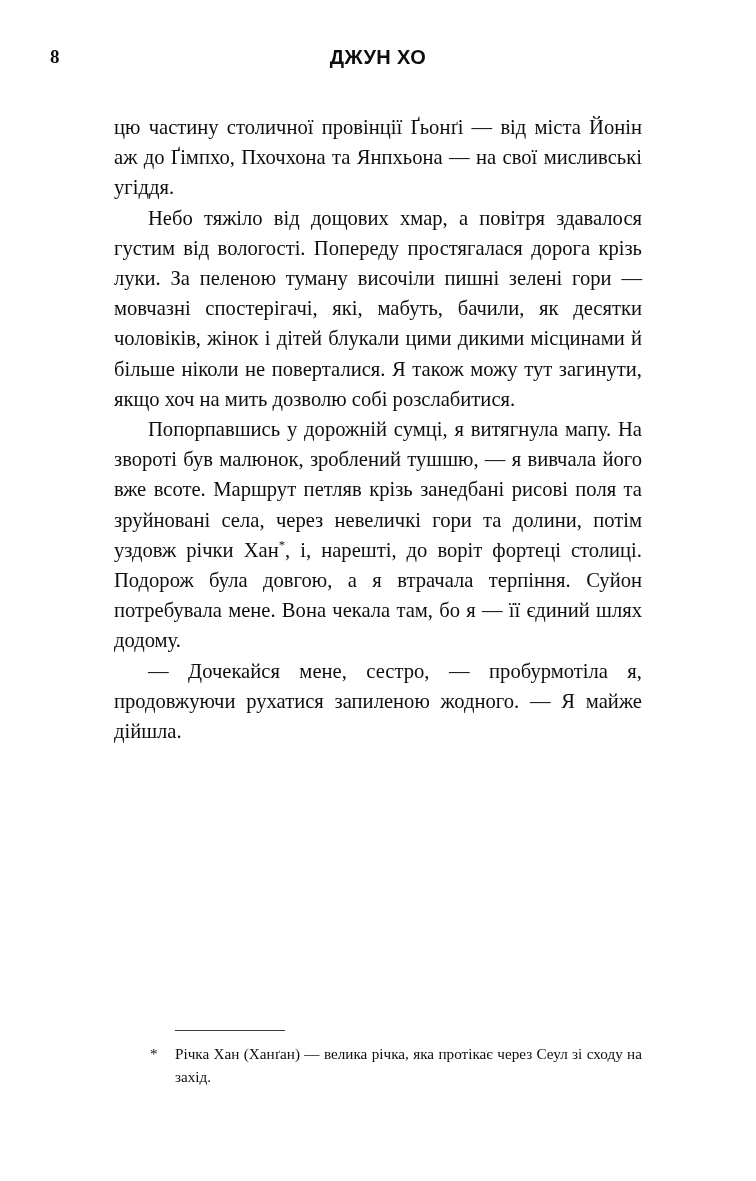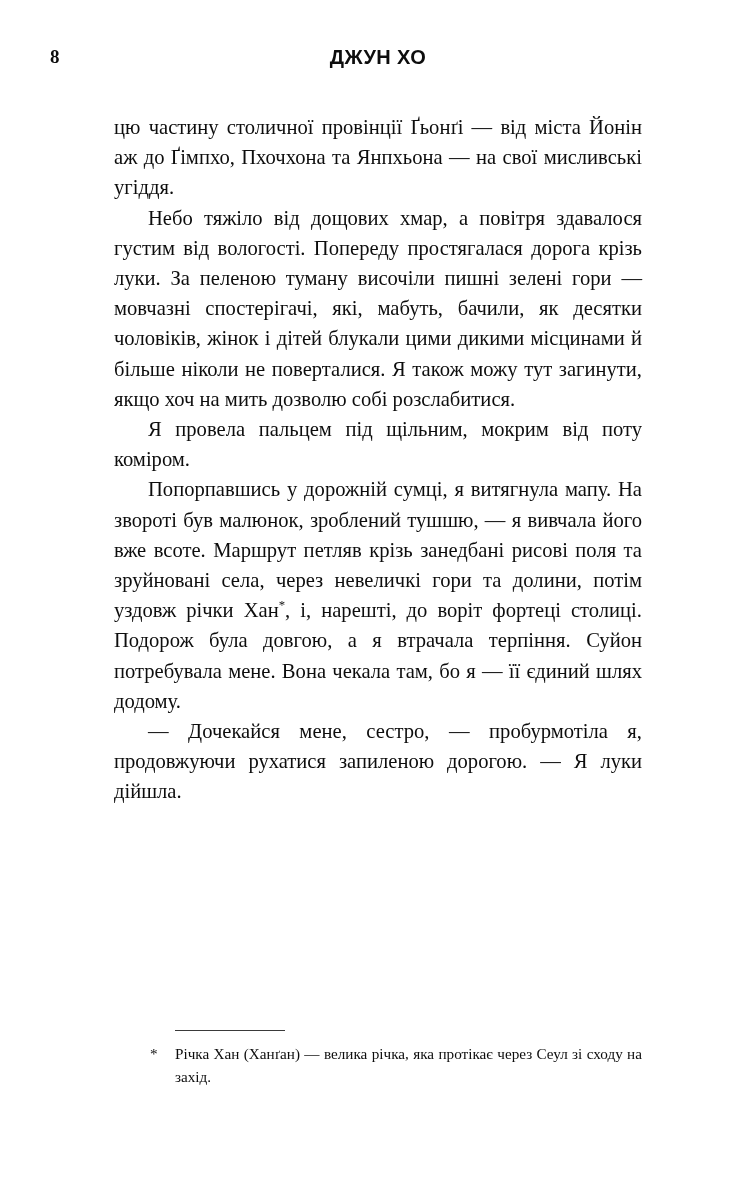--- a/index.html
+++ b/index.html
@@ -114,23 +114,22 @@
 <div class="page">
 
   <div class="running-head">
     <span class="folio">8</span>
     <span class="head-title">ДЖУН ХО</span>
   </div>
 
   <div class="text-block">
     <p class="para no-indent">цю частину столичної провінції Ґьонґі — від міста Йонін аж до Ґімпхо, Пхочхона та Янпхьона — на свої мисливські угіддя.</p>
     <p class="para">Небо тяжіло від дощових хмар, а повітря здавалося густим від вологості. Попереду простягалася дорога крізь луки. За пеленою туману височіли пишні зелені гори — мовчазні спостерігачі, які, мабуть, бачили, як десятки чоловіків, жінок і дітей блукали цими дикими місцинами й більше ніколи не поверталися. Я також можу тут загинути, якщо хоч на мить дозволю собі розслабитися.</p>
-    <p class="para">Я провела пальцем під щільним, мокрим від поту коміром.</p>
     <p class="para"><span>Попорпавшись у дорожній сумці, я витягнула мапу. На звороті був малюнок,  зроблений тушшю, — я вивчала його вже всоте. Маршрут петляв крізь занедбані рисові поля та зруйновані села, через невеличкі гори та долини, потім уздовж річки Хан</span><span class="fn-ref">*</span><span>, і, нарешті, до воріт фортеці столиці. Подорож була довгою, а я втрачала терпіння. Суйон потребувала мене. Вона чекала там, бо я — її єдиний шлях додому.</span></p>
-    <p class="para">— Дочекайся мене, сестро, — пробурмотіла я, продовжуючи рухатися запиленою дорогою. — Я луки дійшла.</p>
+    <p class="para">— Дочекайся мене, сестро, — пробурмотіла я, продовжуючи рухатися запиленою жодного. — Я майже дійшла.</p>
   </div>
 
   <div class="footnote-area">
     <div class="footnote-rule"></div>
     <div class="footnote-item">
       <span class="footnote-marker">*</span>
       <span>Річка Хан (Ханґан) — велика річка, яка протікає через Сеул зі сходу на захід.</span>
     </div>
   </div>
 

